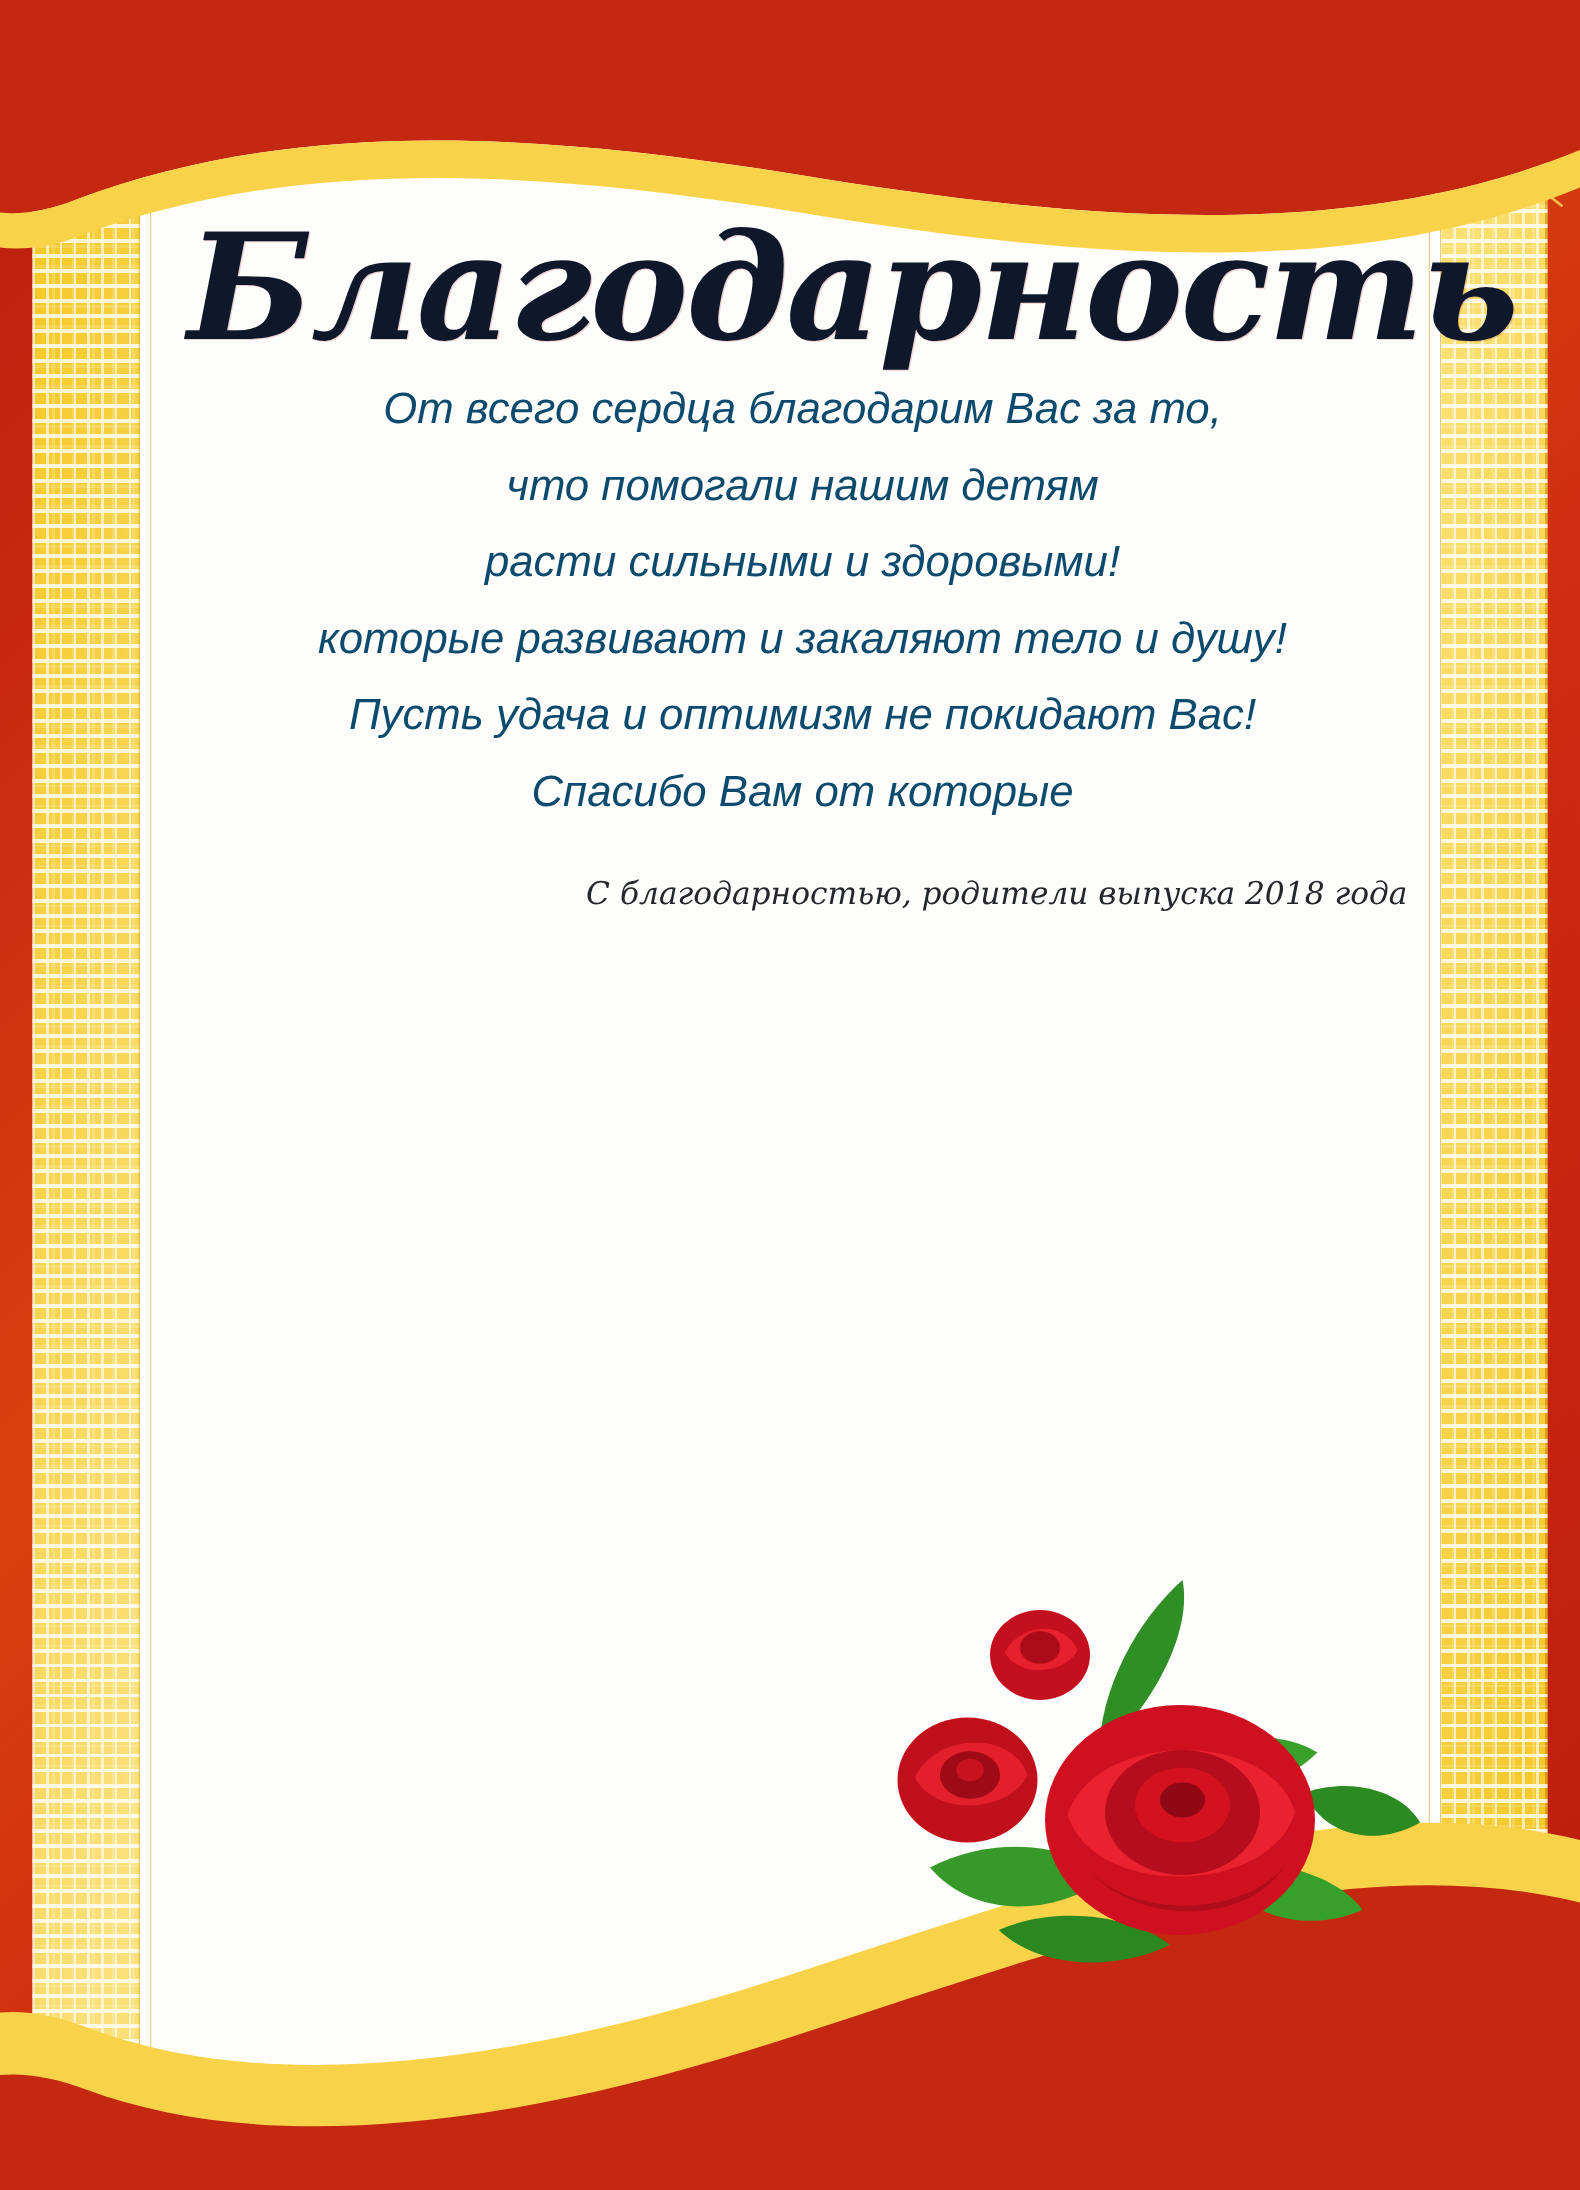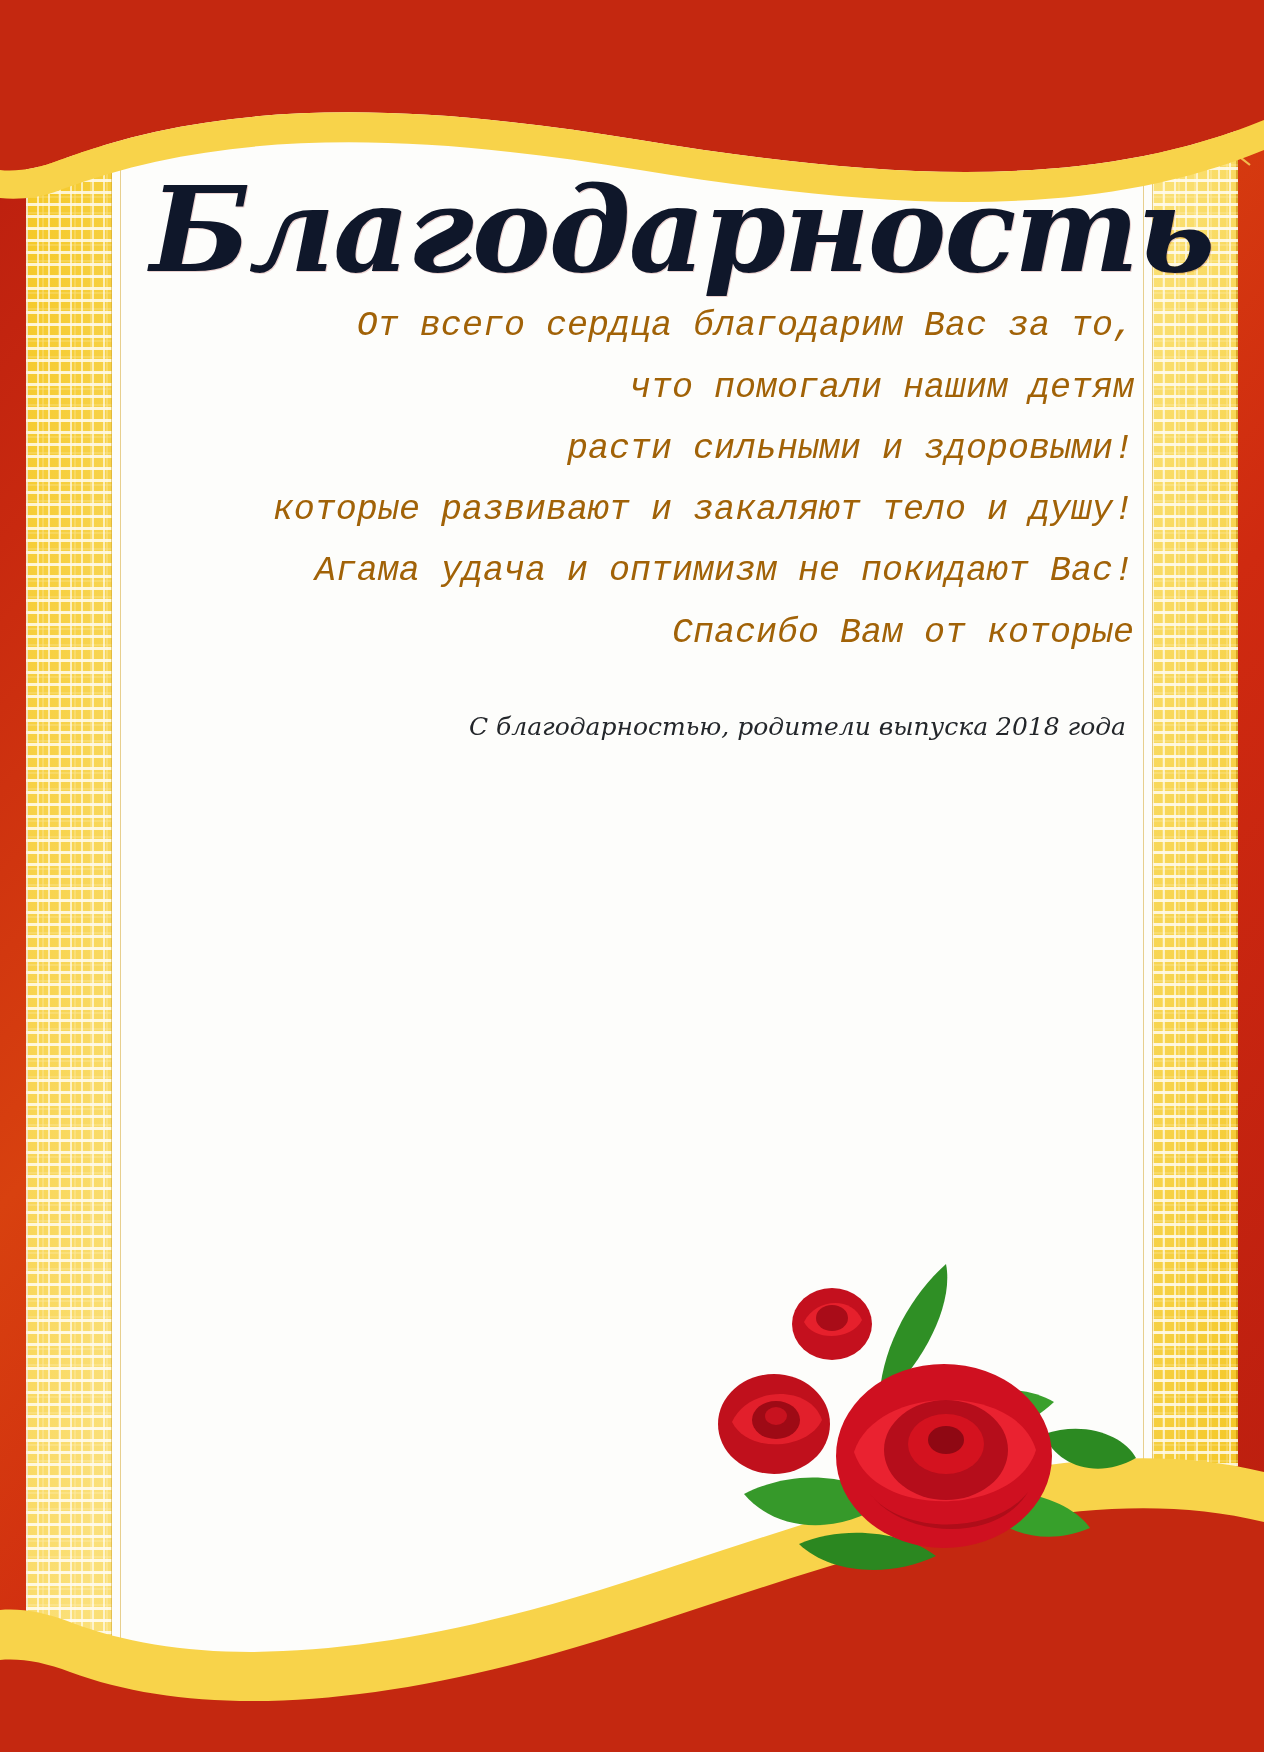--- a/index.html
+++ b/index.html
@@ -152,37 +152,36 @@
     font-family: "DejaVu Serif", serif;
     font-style: italic;
     font-weight: 700;
     font-size: 42px;
     color: #17191c;
     margin: 18px 0 52px 0;
     letter-spacing: .5px;
   }
 
   .body-line {
-    font-family: Liberation Mono, monospace;
+    font-family: Liberation Sans, sans-serif;
     font-style: italic;
     font-size: 35px;
     line-height: 1.75;
-    color: #a16207;
+    color: #0c4a6e;
     margin: 0;
     white-space: nowrap;
-    text-align: right;
   }
 
   .signature {
     font-family: "DejaVu Serif", serif;
     font-style: italic;
     font-size: 25px;
     color: #23262a;
     text-align: right;
-    margin-top: 48px;
+    margin-top: 36px;
     padding-right: 8px;
   }
 
   
   .bouquet {
     position: absolute;
     right: 120px;
     bottom: 178px;
     width: 520px;
     height: 330px;
@@ -242,21 +241,21 @@
 
   <div class="content">
 
     <h1 class="title">Благодарность</h1>
 
 
     <p class="body-line">От всего сердца благодарим Вас за то,</p>
     <p class="body-line">что помогали нашим детям</p>
     <p class="body-line">расти сильными и здоровыми!</p>
     <p class="body-line">которые развивают и закаляют тело и душу!</p>
-    <p class="body-line">Агама удача и оптимизм не покидают Вас!</p>
+    <p class="body-line">Пусть удача и оптимизм не покидают Вас!</p>
     <p class="body-line">Спасибо Вам от которые</p>
 
     <div class="signature">С благодарностью, родители выпуска  2018 года</div>
   </div>
 
   <svg class="bouquet" viewBox="0 0 520 330">
 
     <g>
       <path d="M255 160 C 300 120, 330 60, 322 20 C 286 52, 256 106, 255 160 Z" fill="#2f8f25"></path>
       <path d="M300 170 C 350 140, 400 140, 430 158 C 390 196, 338 198, 300 170 Z" fill="#3aa02c"></path>

